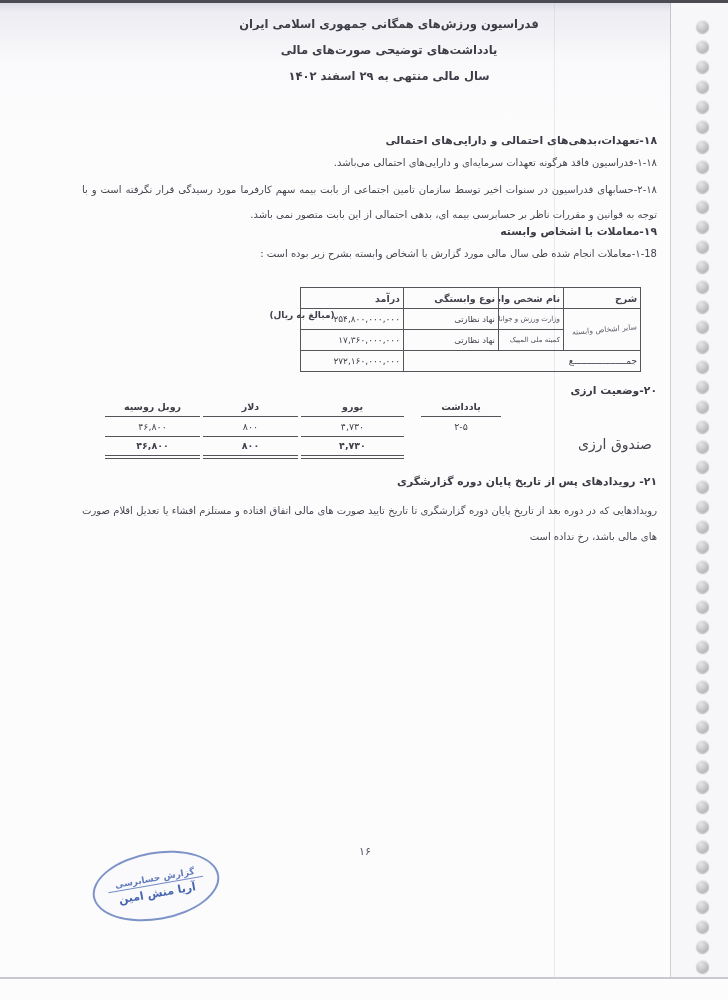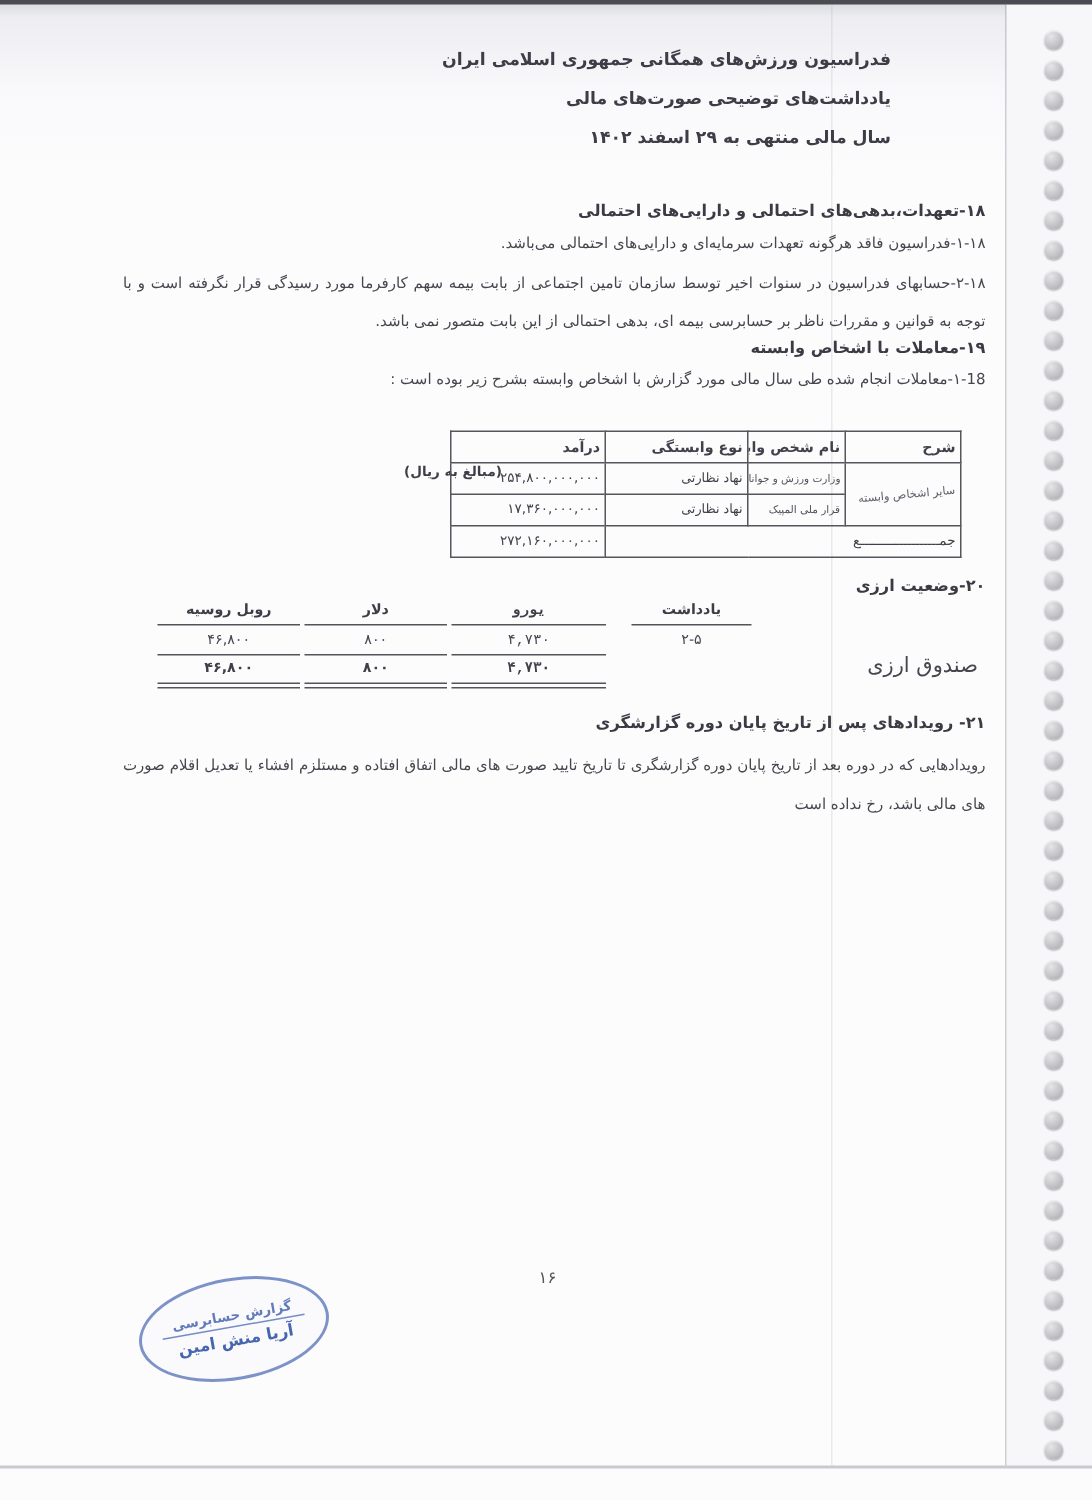--- a/index.html
+++ b/index.html
@@ -15,21 +15,21 @@
   .bottom-edge-line{position:absolute;left:0;top:977px;width:728px;height:2px;background:#c9c9d2;}
   .right-strip{position:absolute;left:671px;top:3px;width:57px;height:974px;background:#f7f7f9;}
   .dot{
     position:absolute;left:696px;width:13px;height:13px;border-radius:50%;
     background:radial-gradient(circle at 35% 32%,#e6e6e8 0%,#c3c3c7 55%,#a2a2a8 100%);
     box-shadow:0 1px 1px rgba(110,110,118,.45), inset 0 1px 1px rgba(255,255,255,.7);
   }
   
   .rtl{direction:rtl;}
   .doc-header{
-    position:absolute;left:184px;top:26px;width:410px;text-align:right;
+    position:absolute;left:184px;top:11px;width:410px;text-align:center;
     font-weight:bold;font-size:11.5px;line-height:26px;color:#3d3d47;
   }
   .h-line{white-space:nowrap;}
   .sec-heading{
     position:absolute;right:71px;font-weight:bold;font-size:10.8px;color:#3b3b45;white-space:nowrap;
   }
   .sec-line{
     position:absolute;right:71px;font-size:10px;color:#46464f;white-space:nowrap;
   }
   .sec-para{
@@ -170,21 +170,21 @@
       <th>نوع وابستگی</th>
       <th>درآمد</th>
     </tr>
     <tr>
       <td rowspan="2" class="cell-group"><span>سایر اشخاص وابسته</span></td>
       <td class="cell-name">وزارت ورزش و جوانان</td>
       <td class="cell-type">نهاد نظارتی</td>
       <td class="cell-num">۲۵۴,۸۰۰,۰۰۰,۰۰۰</td>
     </tr>
     <tr>
-      <td class="cell-name">قرار ملی المپیک</td>
+      <td class="cell-name">کمیته ملی المپیک</td>
       <td class="cell-type">نهاد نظارتی</td>
       <td class="cell-num">۱۷,۳۶۰,۰۰۰,۰۰۰</td>
     </tr>
     <tr>
       <td colspan="3" class="cell-total-label">جمــــــــــــــــــــع</td>
       <td class="cell-num">۲۷۲,۱۶۰,۰۰۰,۰۰۰</td>
     </tr>
   </tbody>
     </table>
 
@@ -199,21 +199,21 @@
       <div class="ctot">۴۶,۸۰۰</div>
       <div class="cdbl"></div>
     </div>
     <div class="ccol" style="left:98px;width:95px;">
       <div class="chead rtl">دلار</div>
       <div class="cval">۸۰۰</div>
       <div class="crule"></div>
       <div class="ctot">۸۰۰</div>
       <div class="cdbl"></div>
     </div>
-    <div class="ccol" style="left:196px;width:103px;font-family:Liberation Mono, monospace;">
+    <div class="ccol" style="left:196px;width:103px;">
       <div class="chead rtl">یورو</div>
       <div class="cval">۴,۷۳۰</div>
       <div class="crule"></div>
       <div class="ctot">۴,۷۳۰</div>
       <div class="cdbl"></div>
     </div>
     <div class="ccol" style="left:316px;width:80px;">
       <div class="chead rtl">یادداشت</div>
       <div class="cval rtl">۲-۵</div>
     </div>

